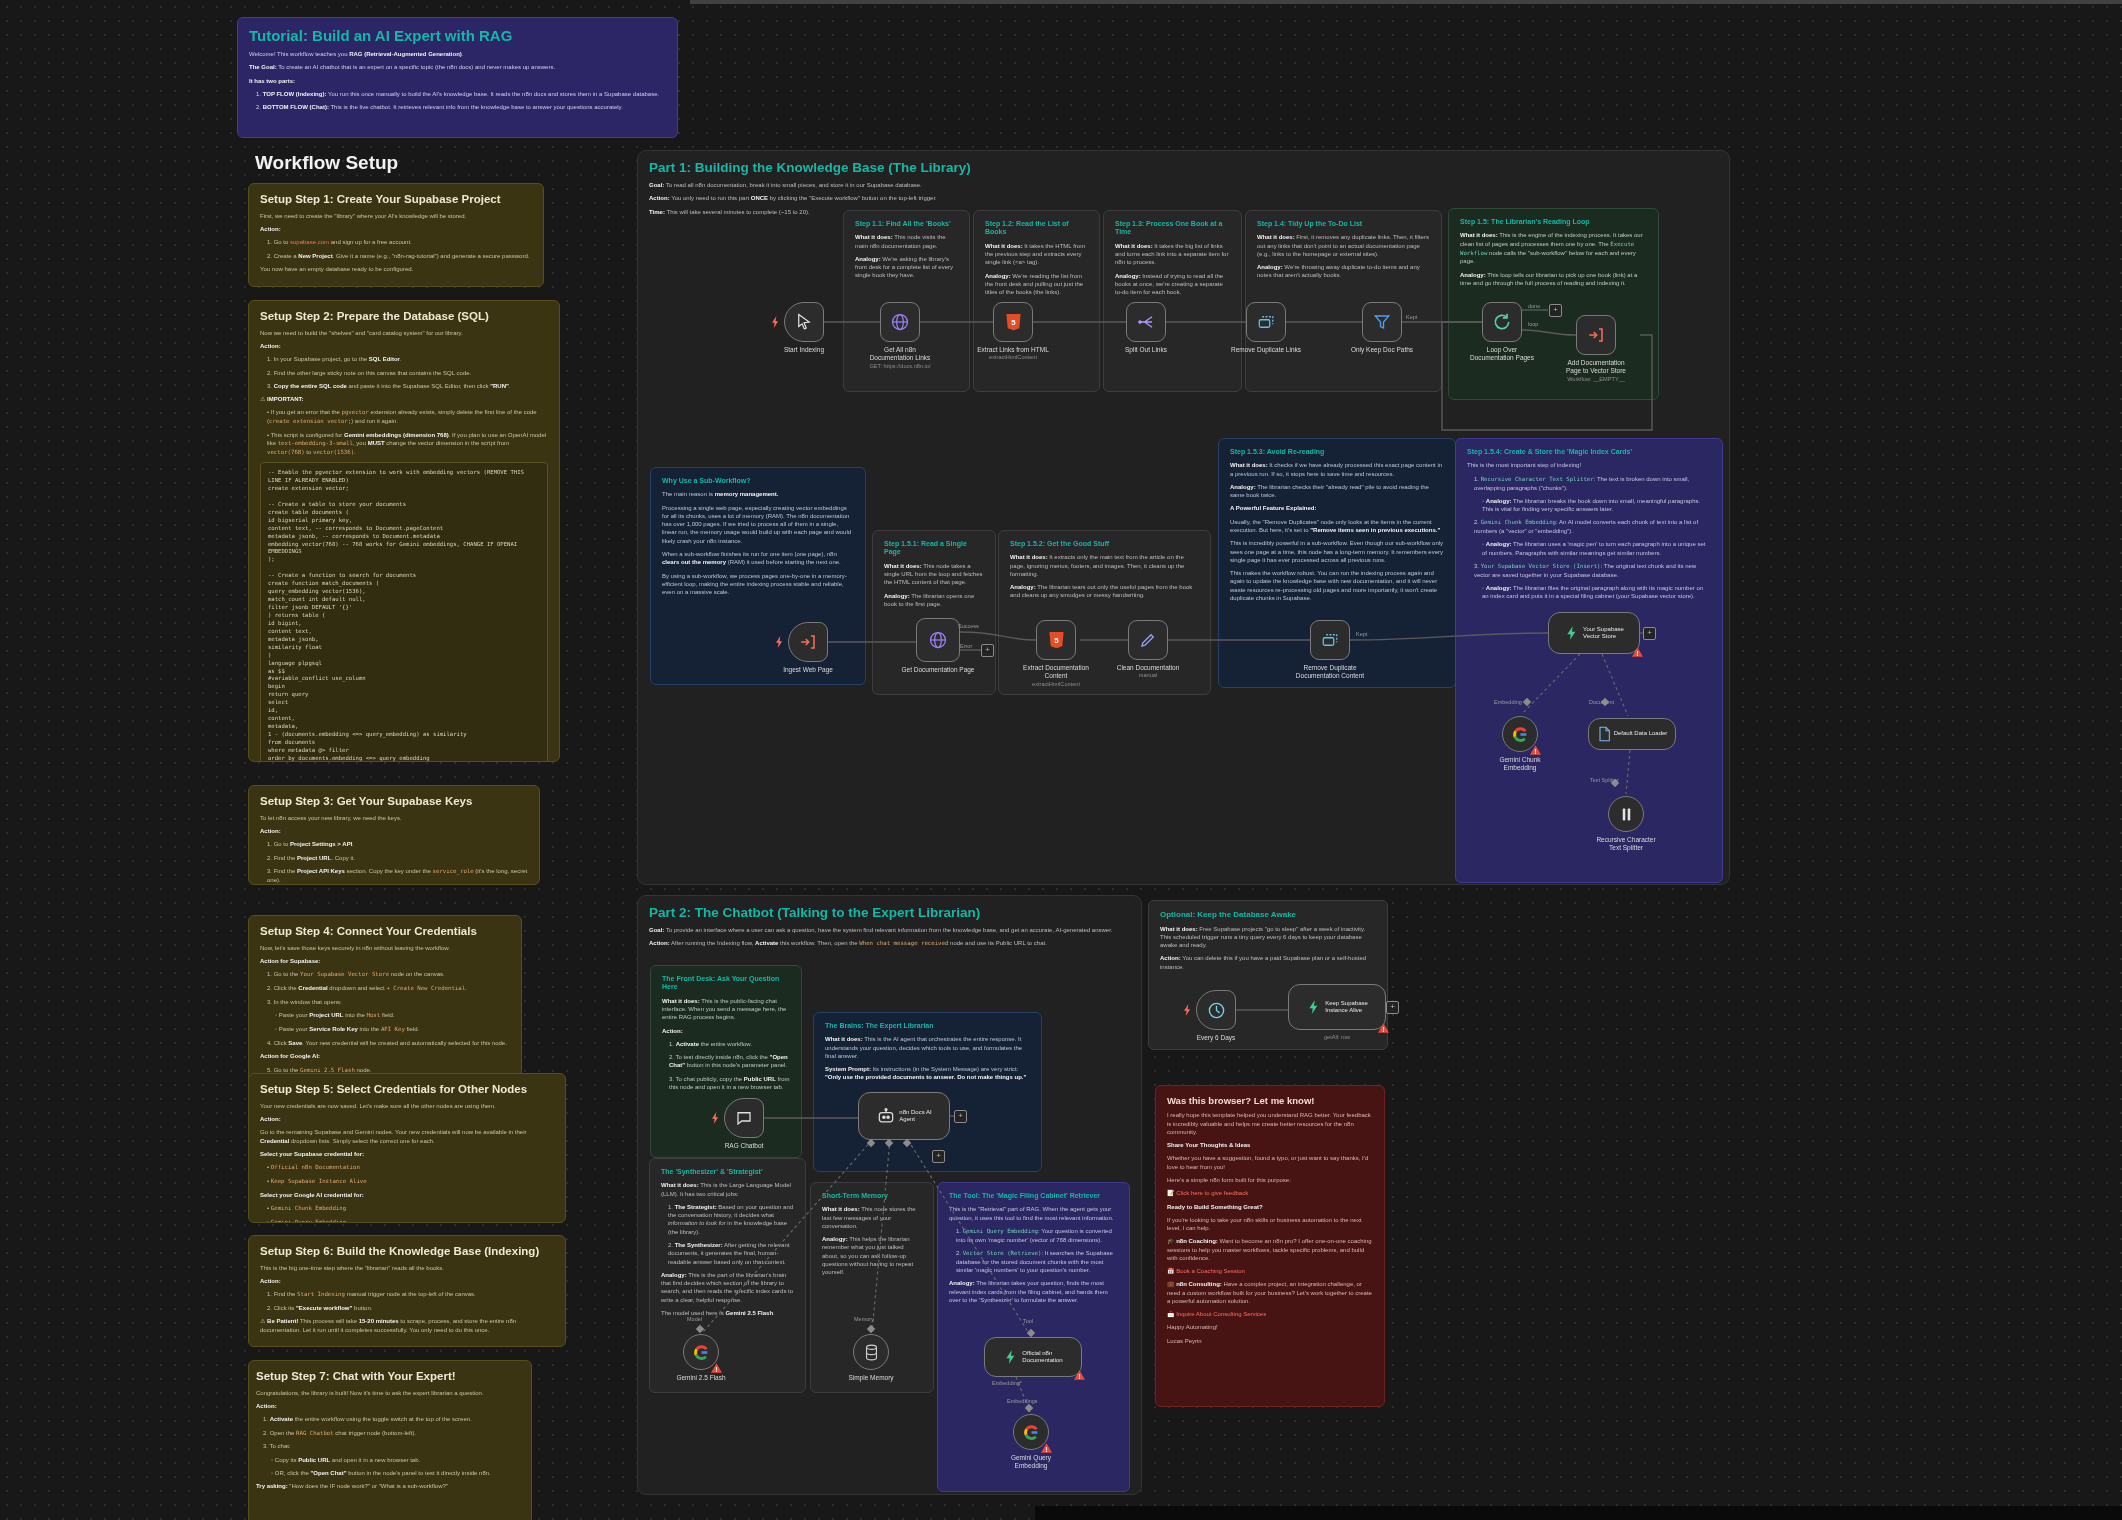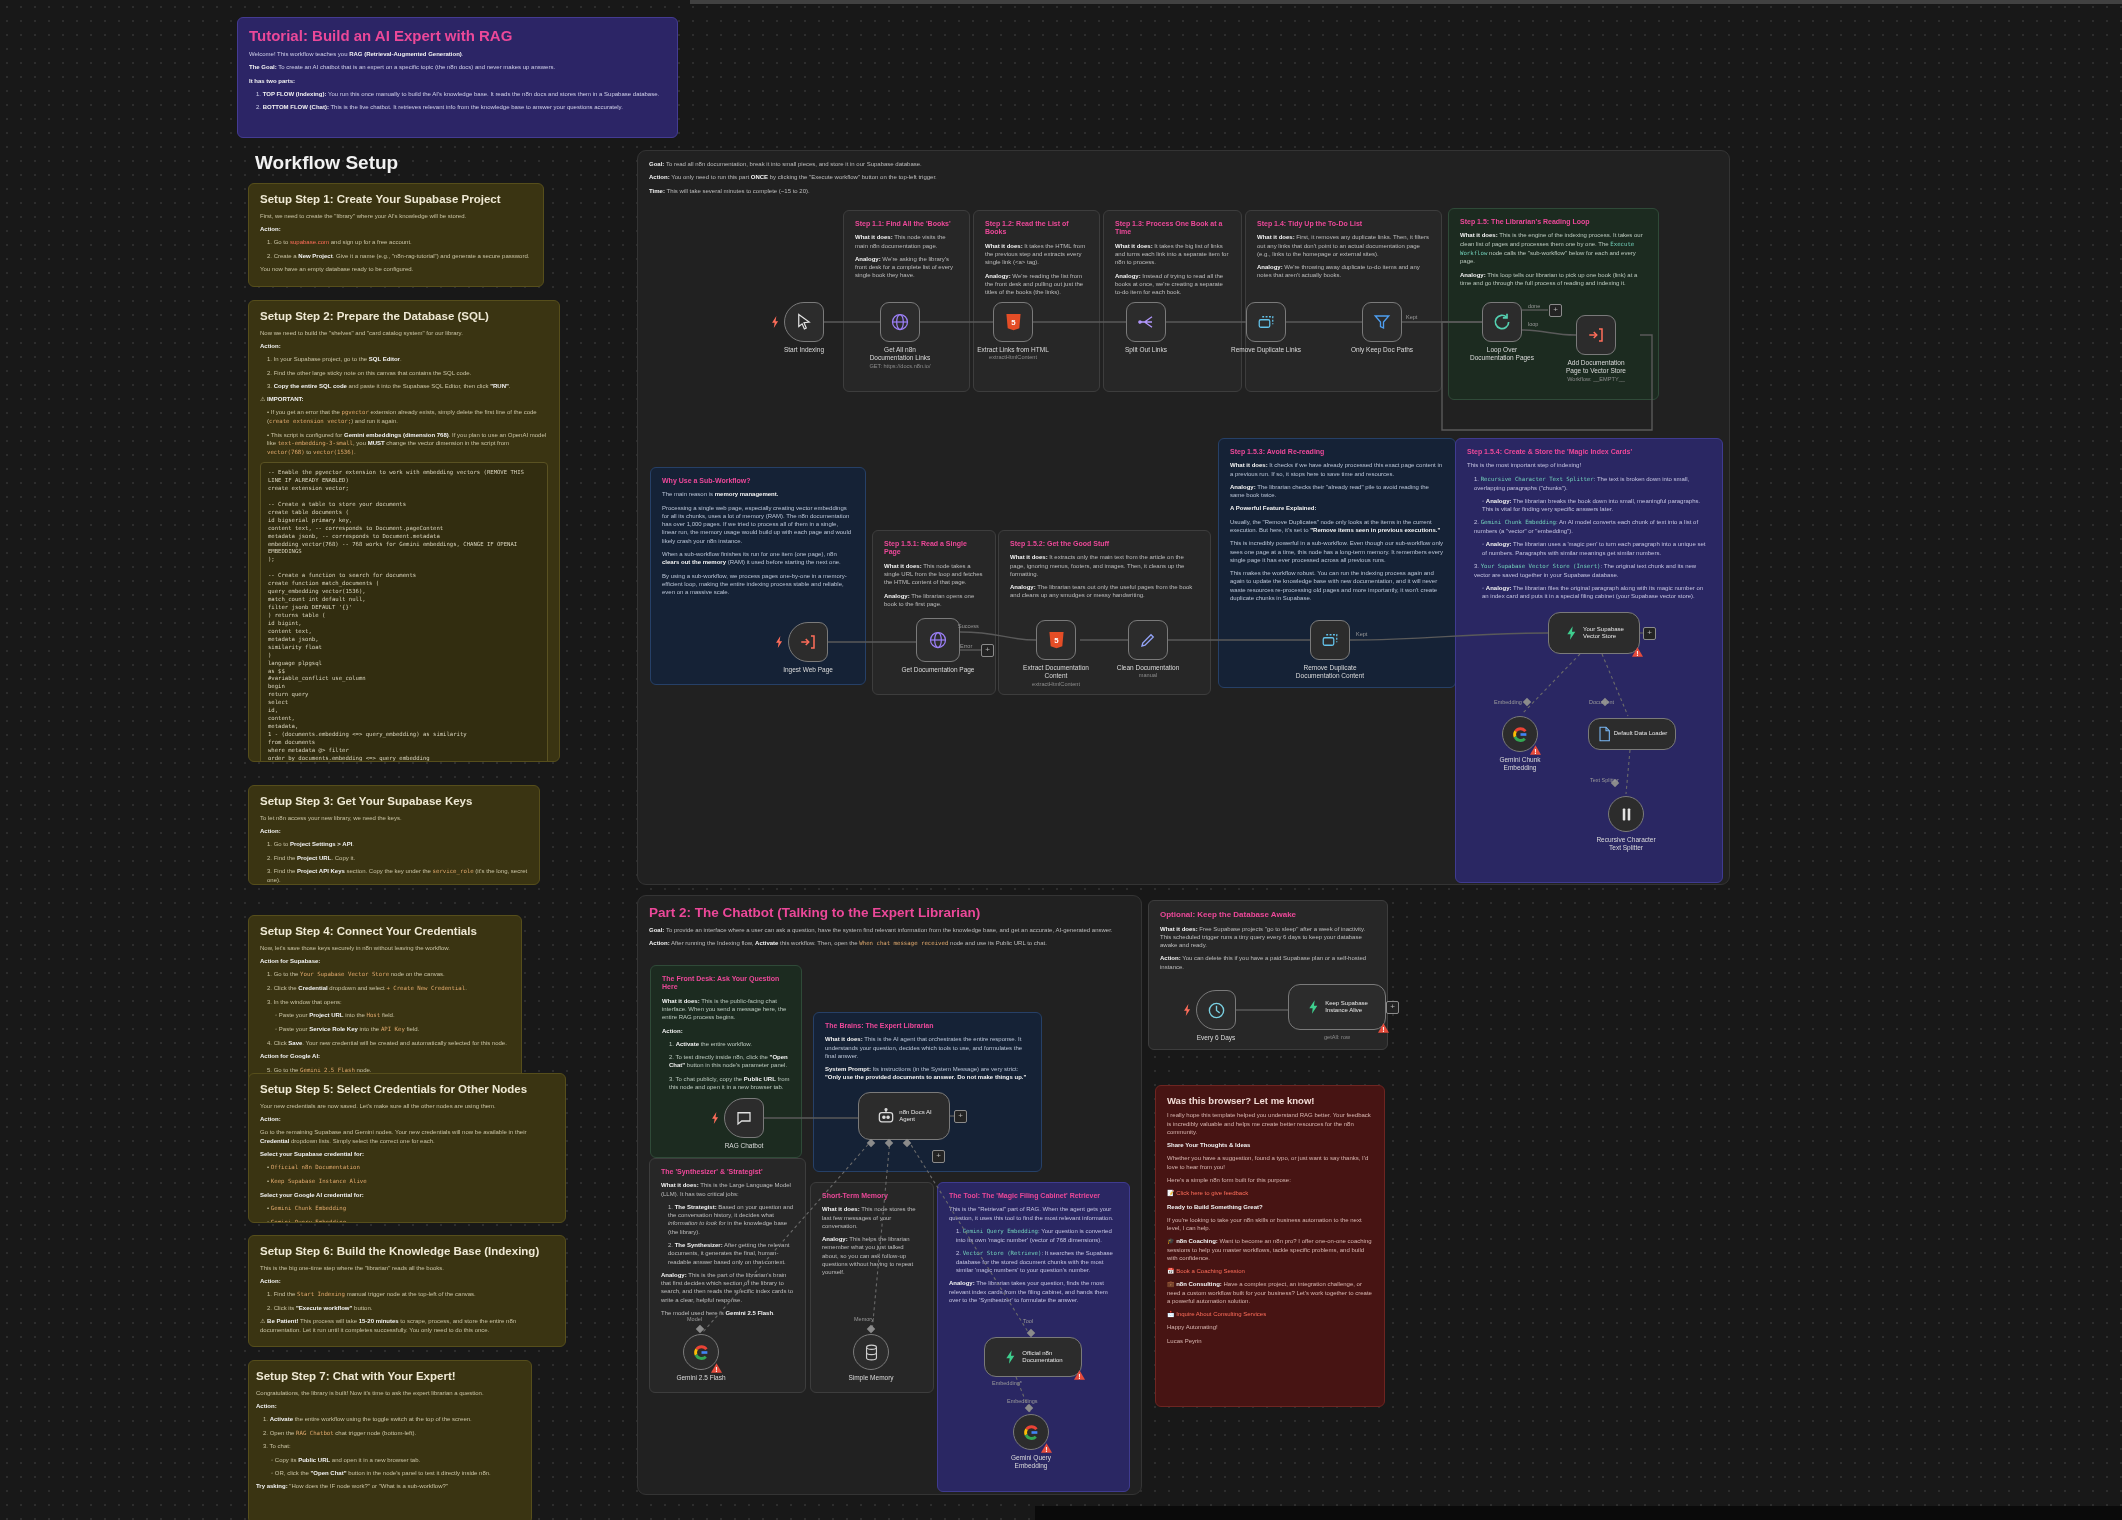--- a/index.html
+++ b/index.html
@@ -3,21 +3,21 @@
 <meta charset="utf-8">
 <style>
   html,body{margin:0;padding:0;background:#101010;}
   #canvas{position:relative;width:2122px;height:1520px;overflow:hidden;
     background-color:#181818;
     background-image:radial-gradient(#2d2d2d 1px, transparent 1.2px);
     background-size:14px 14px;
     font-family:"Liberation Sans", sans-serif;}
   .strip{position:absolute;z-index:0;}
   .note{position:absolute;border-radius:6px;padding:9px 11px;box-sizing:border-box;overflow:hidden;z-index:1;}
-  .note .nt{font-weight:bold;color:#ec4899;margin:0 0 5px 0;line-height:1.2;}
+  .note .nt{font-weight:bold;color:#14b8a6;margin:0 0 5px 0;line-height:1.2;}
   .note p{margin:0 0 5px 0;font-size:6px;line-height:1.38;color:#bdbdbd;}
   .note p.li{padding-left:7px;}
   .note p.li2{padding-left:15px;}
   .indigo{background:#2c2566;border:1px solid #443b92;}.indigo p{color:#d0d1ea;}
   .olive{background:#3a3412;border:1px solid #564e1b;}.olive p{color:#c9c3a4;}.olive .nt{color:#efe9d4;}
   .gray{background:#272727;border:1px solid #3d3d3d;}
   .part{background:#212121;border:1px solid #343434;border-radius:9px;}
   .green{background:#1c2b20;border:1px solid #2f4a38;}.green p{color:#bccabf;}
   .navy{background:#152236;border:1px solid #264067;}.navy p{color:#b9c4d6;}
   .purple{background:#2a2763;border:1px solid #3f3b90;}.purple p{color:#c4c4e1;}
@@ -165,20 +165,21 @@
       <p>Congratulations, the library is built! Now it's time to ask the expert librarian a question.</p>
       <p><b>Action:</b></p>
       <p class="li">1. <b>Activate</b> the entire workflow using the toggle switch at the top of the screen.</p>
       <p class="li">2. Open the <span class="cd">RAG Chatbot</span> chat trigger node (bottom-left).</p>
       <p class="li">3. To chat:</p>
       <p class="li2">◦ Copy its <b>Public URL</b> and open it in a new browser tab.</p>
       <p class="li2">◦ OR, click the <b>"Open Chat"</b> button in the node's panel to test it directly inside n8n.</p>
       <p><b>Try asking:</b> "How does the IF node work?" or "What is a sub-workflow?"</p>
     </div>
     <div class="note part" style="left: 637px; top: 150px; width: 1093px; height: 735px;">
+      <div class="nt" style="font-size: 13.5px;">Part 1: Building the Knowledge Base (The Library)</div>
       <p><b>Goal:</b> To read all n8n documentation, break it into small pieces, and store it in our Supabase database.</p>
       <p><b>Action:</b> You only need to run this part <b>ONCE</b> by clicking the "Execute workflow" button on the top-left trigger.</p>
       <p><b>Time:</b> This will take several minutes to complete (~15 to 20).</p>
     </div>
     <div class="note gray" style="left: 843px; top: 210px; width: 127px; height: 182px;">
       <div class="nt" style="font-size: 7px;">Step 1.1: Find All the 'Books'</div>
       <p><b>What it does:</b> This node visits the main n8n documentation page.</p>
       <p><b>Analogy:</b> We're asking the library's front desk for a complete list of every single book they have.</p>
     </div>
     <div class="note gray" style="left: 973px; top: 210px; width: 127px; height: 182px;">

